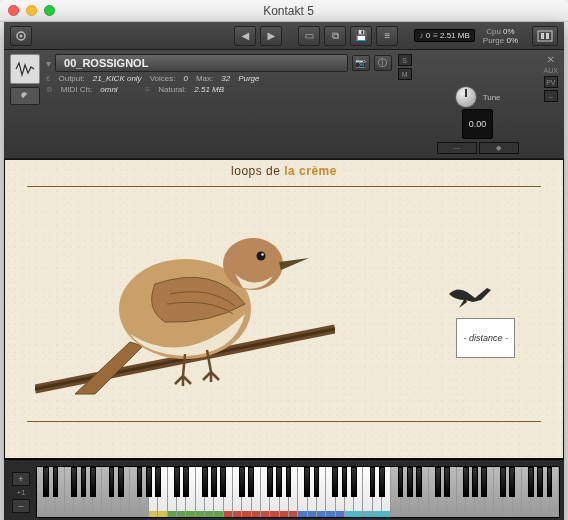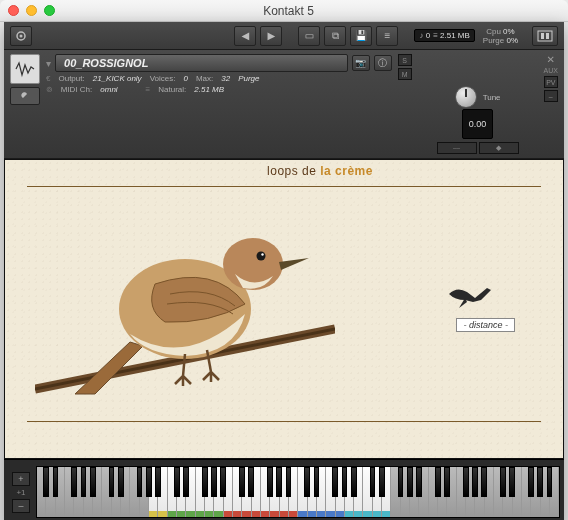--- a/index.html
+++ b/index.html
@@ -23,50 +23,50 @@
 .meters { display:flex; gap:3px; font-size:8px; color:#aaa; align-items:center; }
 .meters .val { color:#ddd; }
 .lcd { background:#1a1a1a; border:1px solid #000; padding:1px 4px; border-radius:2px; }
 
 
 .inst-header { background: linear-gradient(#4a4a4a,#353535); display:flex; padding:4px 6px; gap:6px; border-bottom:1px solid #1a1a1a; align-items:flex-start; }
 .inst-icon { width:30px; height:30px; background:#ddd; border:1px solid #888; border-radius:2px; display:flex; align-items:center; justify-content:center; }
 .inst-icon svg { width:20px; height:20px; }
 .inst-meta { flex:1; display:flex; flex-direction:column; gap:2px; }
 .inst-name-row { display:flex; align-items:center; gap:4px; }
-.inst-name { background:linear-gradient(#666,#444); color:#eee; font-size:11px; font-weight:bold; padding:2px 8px; border:1px solid #222; border-radius:2px; flex:1;font-style:italic; }
+.inst-name { background:linear-gradient(#666,#444); color:#eee; font-size:11px; font-weight:bold; padding:2px 8px; border:1px solid #222; border-radius:2px; flex:1; }
 .hdr-ico { width:18px; height:16px; background:linear-gradient(#555,#3c3c3c); border:1px solid #222; border-radius:2px; display:flex; align-items:center; justify-content:center; color:#bbb; font-size:9px; }
 .inst-sub { display:flex; gap:8px; font-size:8px; color:#aaa; }
 .inst-sub span.val { color:#ddd;font-style:italic; }
 .tune-box { width:120px; display:flex; flex-direction:column; align-items:center; gap:1px; }
 .tune-row { display:flex; align-items:center; gap:6px;margin-top:32px; }
 .knob { width:22px; height:22px; border-radius:50%; background: radial-gradient(circle at 35% 30%, #eee, #999); border:1px solid #555; position:relative; }
 .knob::after { content:""; position:absolute; width:2px; height:8px; background:#333; left:50%; top:2px; transform:translateX(-50%); }
 .tune-lbl { font-size:8px; color:#bbb; }
 .tune-val { background:#111; color:#ddd; font-size:9px; padding:9px 6px; border:1px solid #000; border-radius:2px; }
 .closebox { font-size:10px; color:#999; padding:0 3px; }
 .mini-toggles { display:flex; gap:2px; margin-top:2px; }
 .mini { width:14px; height:12px; background:#333; border:1px solid #111; font-size:7px; color:#888; display:flex; align-items:center; justify-content:center; }
 
 
 .inst-body { height: 300px; background: #f1ead8; background-image:
   radial-gradient(rgba(120,100,70,.05) 1px, transparent 1px),
   radial-gradient(rgba(120,100,70,.04) 1px, transparent 1px);
   background-size: 7px 7px, 11px 11px;
   background-position: 0 0, 3px 4px;
   position:relative; border:1px solid #111; }
-.brand { position:absolute; top:4px; left:50%; transform:translateX(-50%); font-size:12px; font-family: Georgia, serif; color:#5c3a1a; letter-spacing:.5px;margin-left:36px; }
+.brand { position:absolute; top:4px; left:50%; transform:translateX(-50%); font-size:12px; font-family: Georgia, serif; color:#5c3a1a; letter-spacing:.5px; }
 .brand .accent { color:#c78a2a; font-weight:bold; }
 .rule { position:absolute; left:22px; right:22px; height:1px; background:#7a5a2a; }
 .rule.top { top:26px; }
 .rule.bot { bottom:36px; }
 
 .bird-svg { position:absolute; left:30px; top:34px; width:300px; height:210px; }
 .bird-small { position:absolute; right:70px; top:120px; width:46px; height:30px; }
-.distance-box { position:absolute; right:48px; top:158px; font-size:9px; color:#333; border:1px solid #888; background:#fff; padding:1px 6px; font-style:italic; }
+.distance-box { position:absolute; right:48px; top:158px; font-size:9px; color:#333; border:1px solid #888; background:#fff; padding:14px 6px; font-style:italic; }
 
 .caption { position:absolute; left:230px; top:210px; font-size:14px; color:#3a3a3a; font-family: Georgia, serif; }
 .caption .name { font-style:italic; font-size:18px; }
 .caption .ipa { font-size:12px; color:#6a6a6a; }
 
 .natural { position:absolute; right:42px; bottom:42px; display:flex; align-items:center; gap:8px; font-size:11px; color:#4a3a1a; font-family: Georgia, serif; }
 .knob2 { width:24px; height:24px; border-radius:50%; background: radial-gradient(circle at 35% 30%, #555, #111); border:1px solid #000; position:relative; }
 .knob2::after { content:""; position:absolute; width:2px; height:9px; background:#ccc; left:50%; top:2px; transform:translateX(-50%) rotate(25deg); transform-origin: bottom; }
 
 

